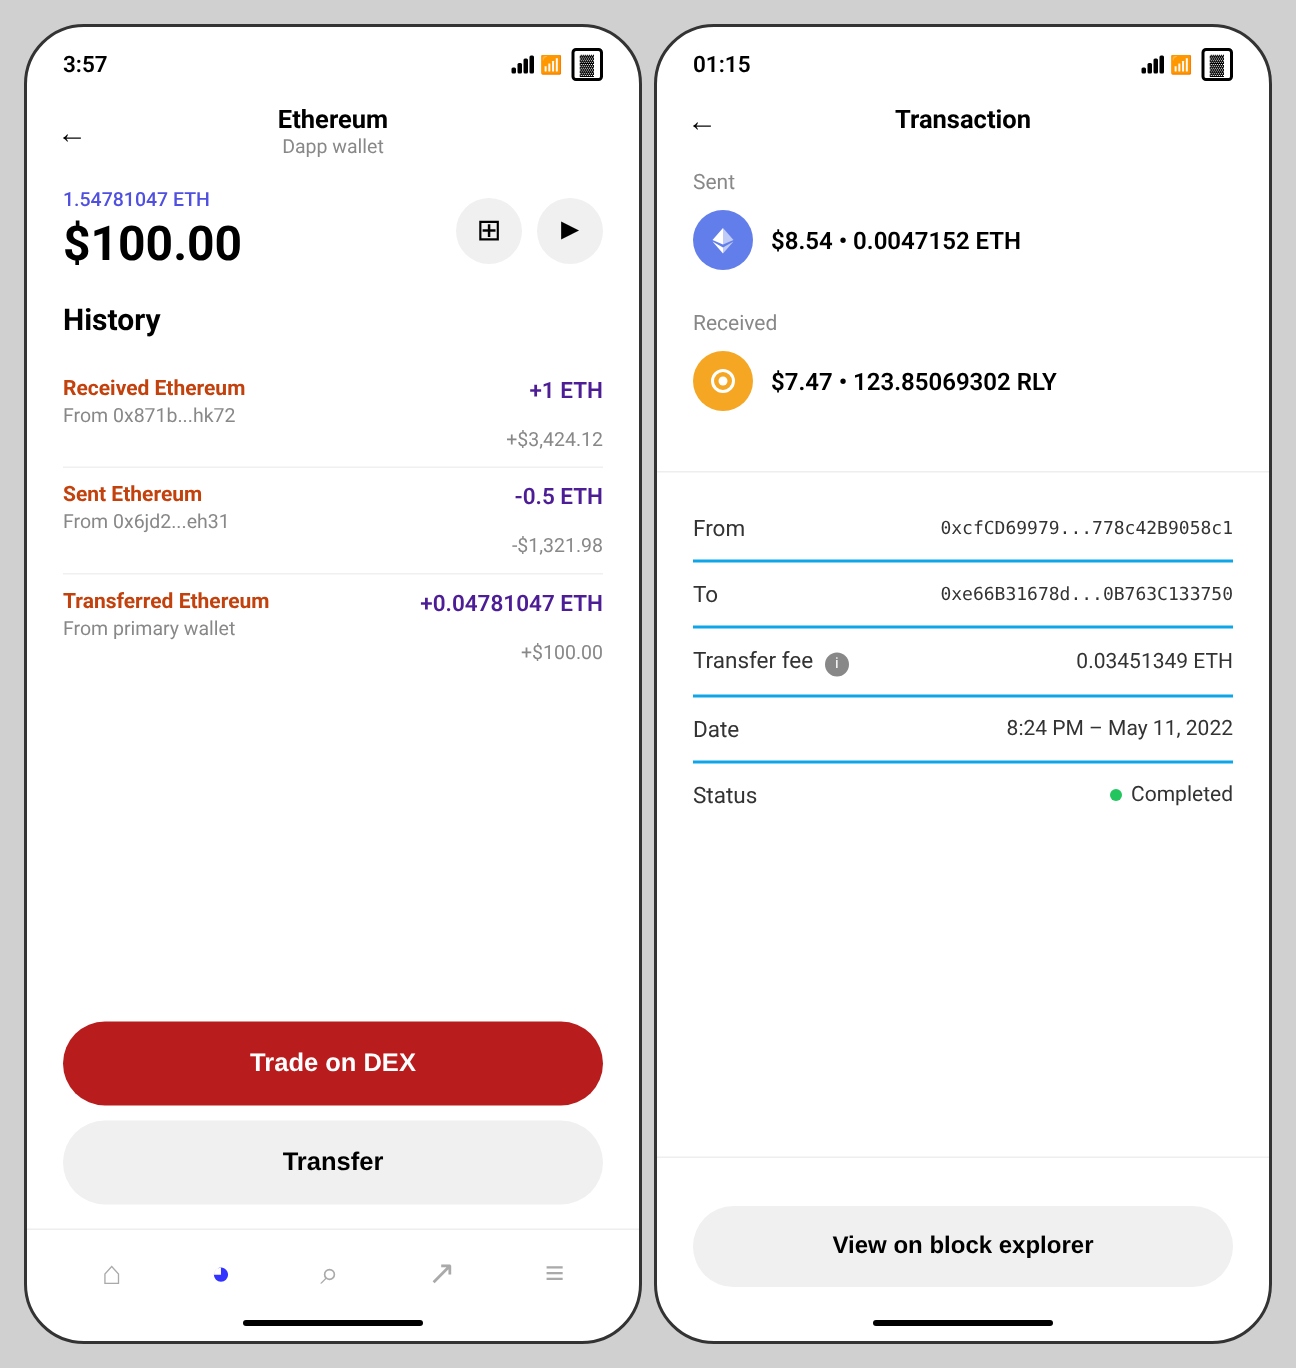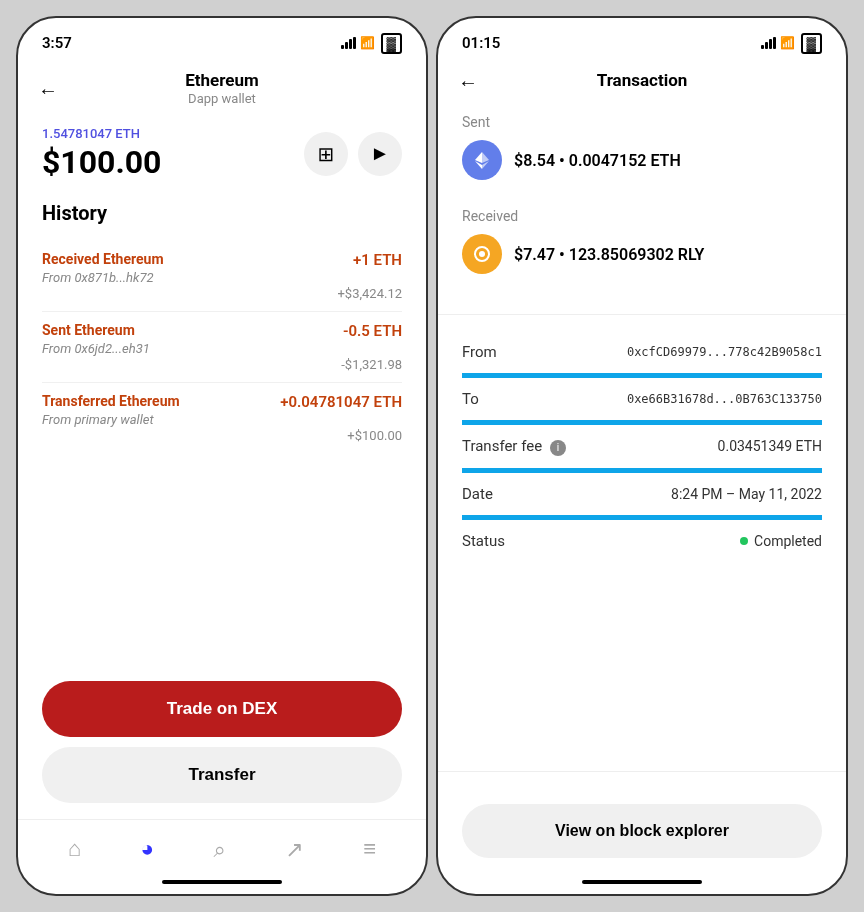--- a/index.html
+++ b/index.html
@@ -159,29 +159,28 @@
     }
     .tx-label {
       font-size: 14px;
       font-weight: 700;
       color: #c2410c;
     }
     .tx-address {
       font-size: 13px;
       color: #888;
       margin-top: 3px;
-      font-style: italic;
     }
     .tx-amount-group {
       text-align: right;
     }
     .tx-amount {
       font-size: 15px;
       font-weight: 600;
-      color: #c2410c;
+      color: #4c1d95;
     }
     .tx-usd {
       font-size: 13px;
       color: #888;
       margin-top: 17px;
     }
 
     
     .bottom-actions {
       padding: 16px 24px;
@@ -289,21 +288,21 @@
     .divider {
       height: 1px;
       background: #eee;
       margin: 16px 0;
     }
     .detail-row {
       display: flex;
       justify-content: space-between;
       align-items: center;
       padding: 12px 0;
-      border-bottom: 5px solid #0ea5e9;
+      border-bottom: 2px solid #0ea5e9;
     }
     .detail-row:last-child {
       border-bottom: none;
     }
     .detail-key {
       font-size: 15px;
       color: #333;
     }
     .detail-value {
       font-size: 14px;

